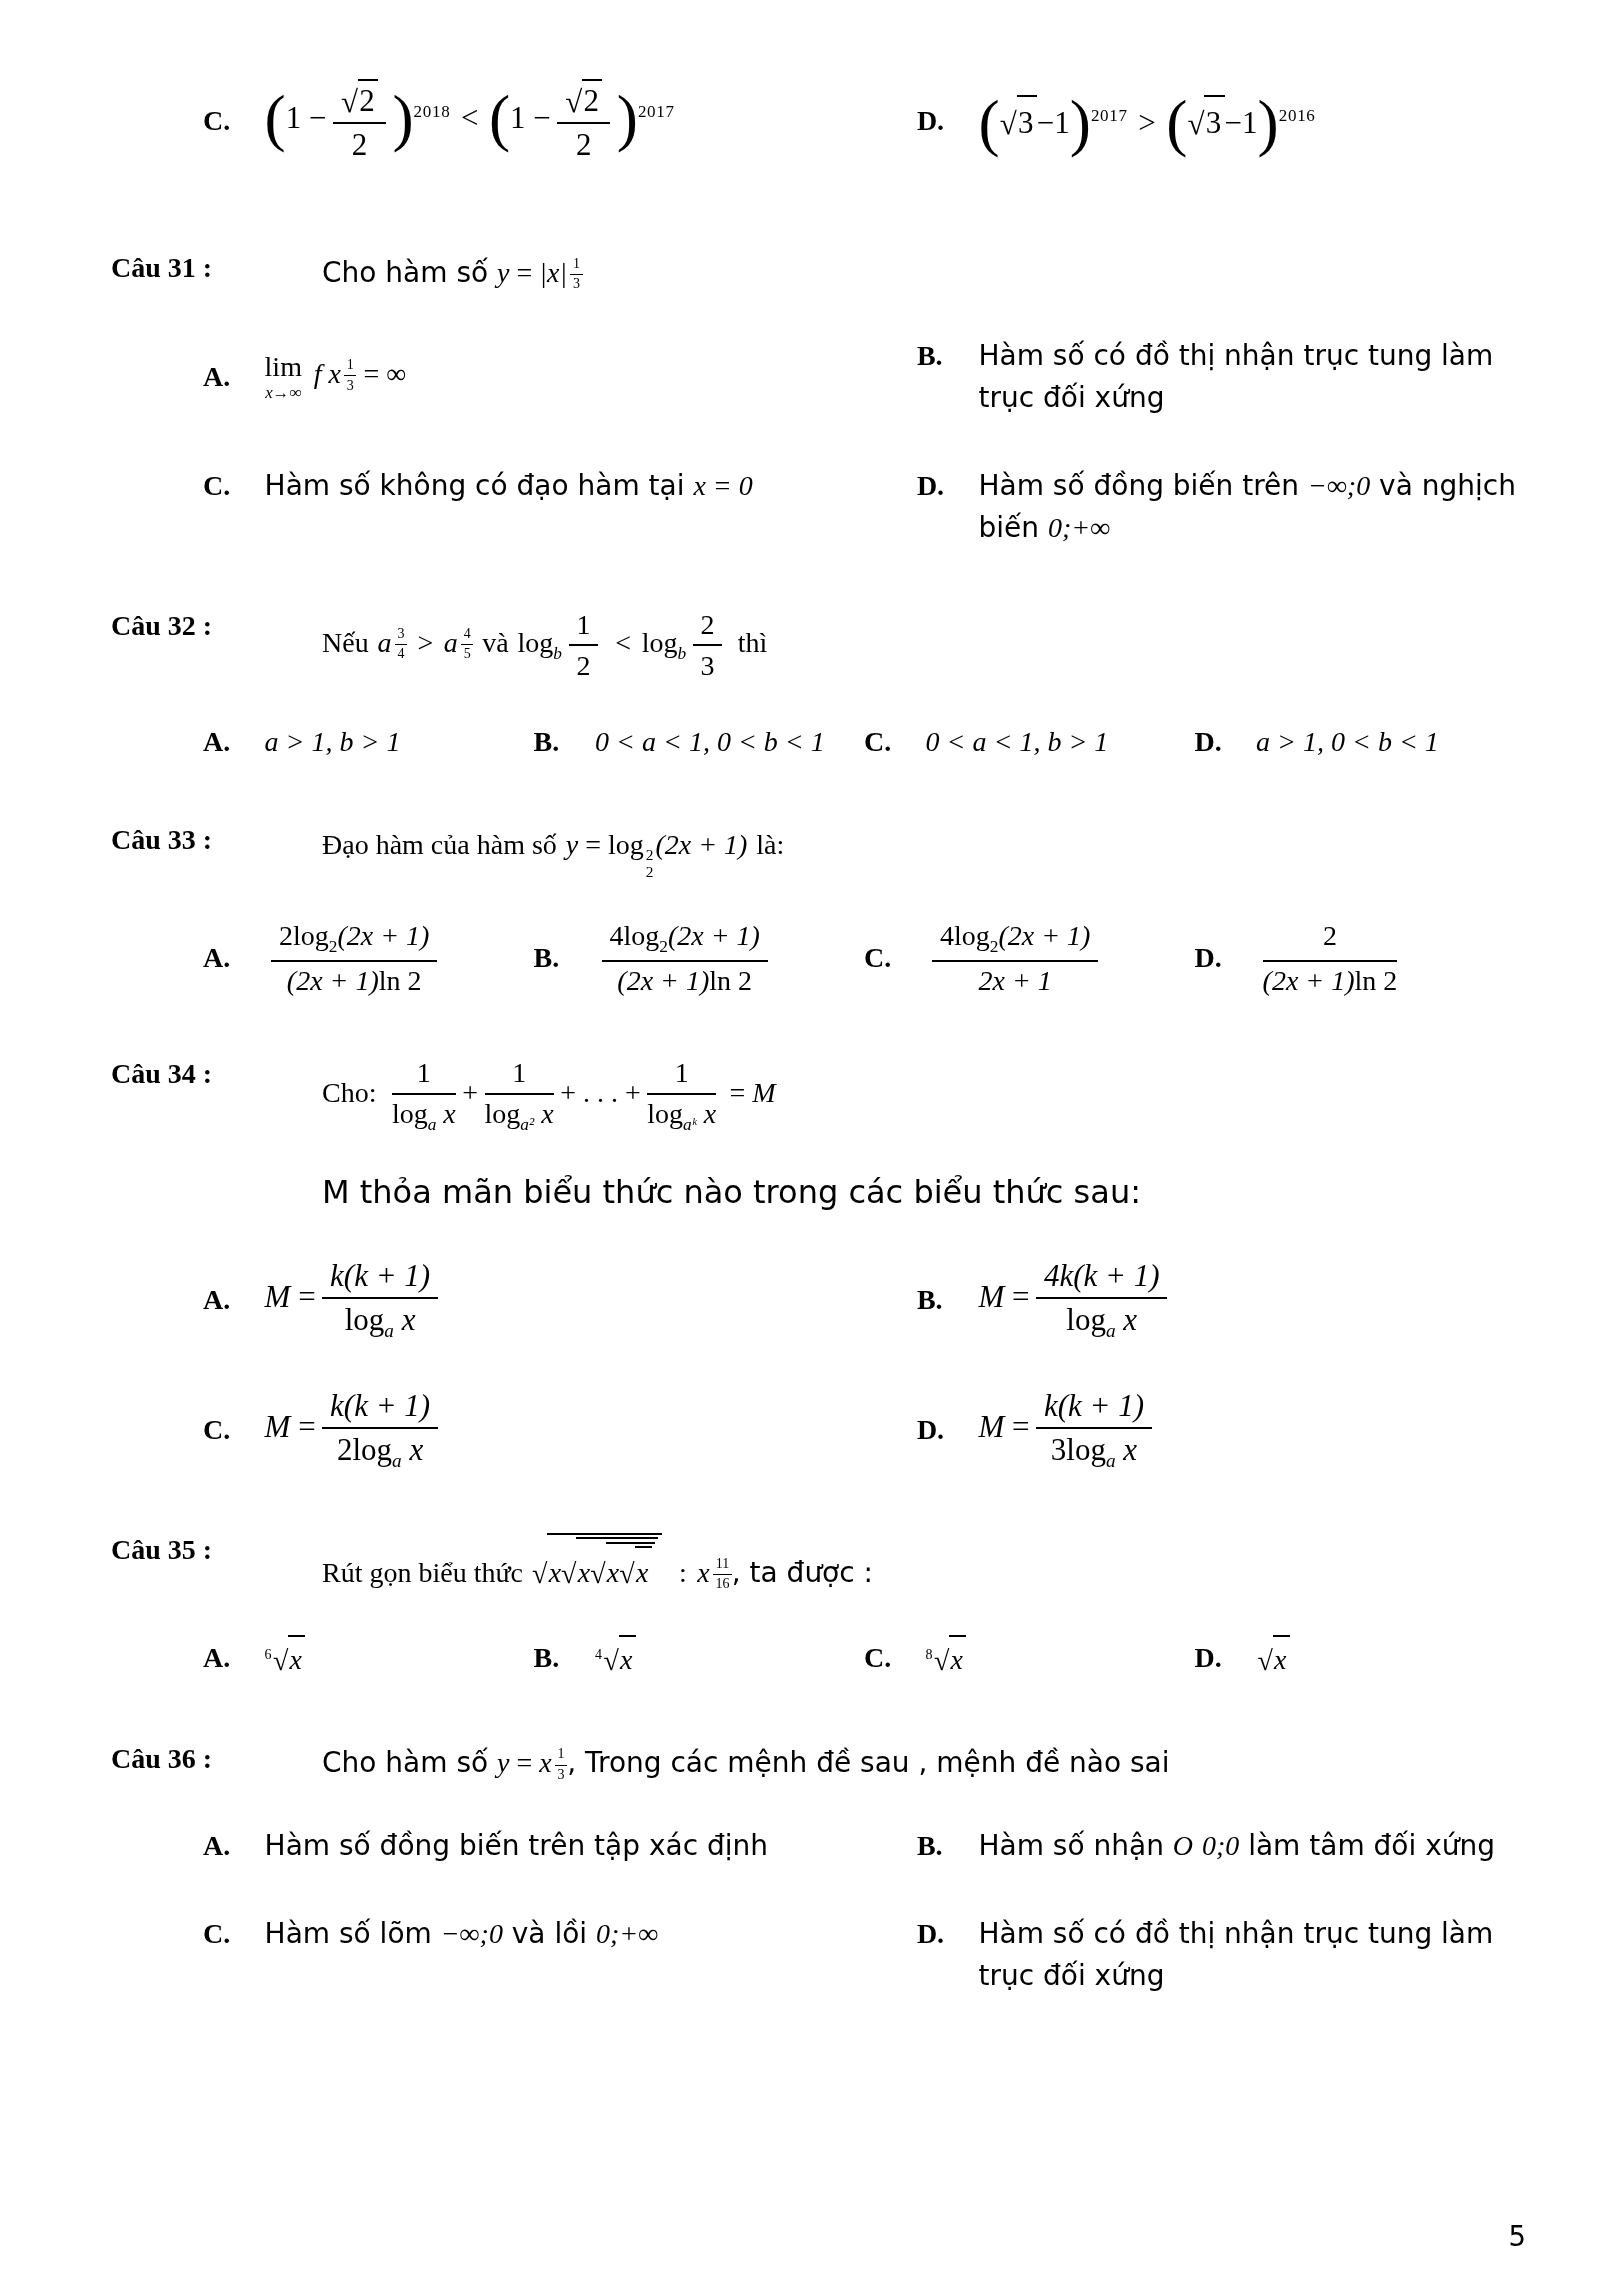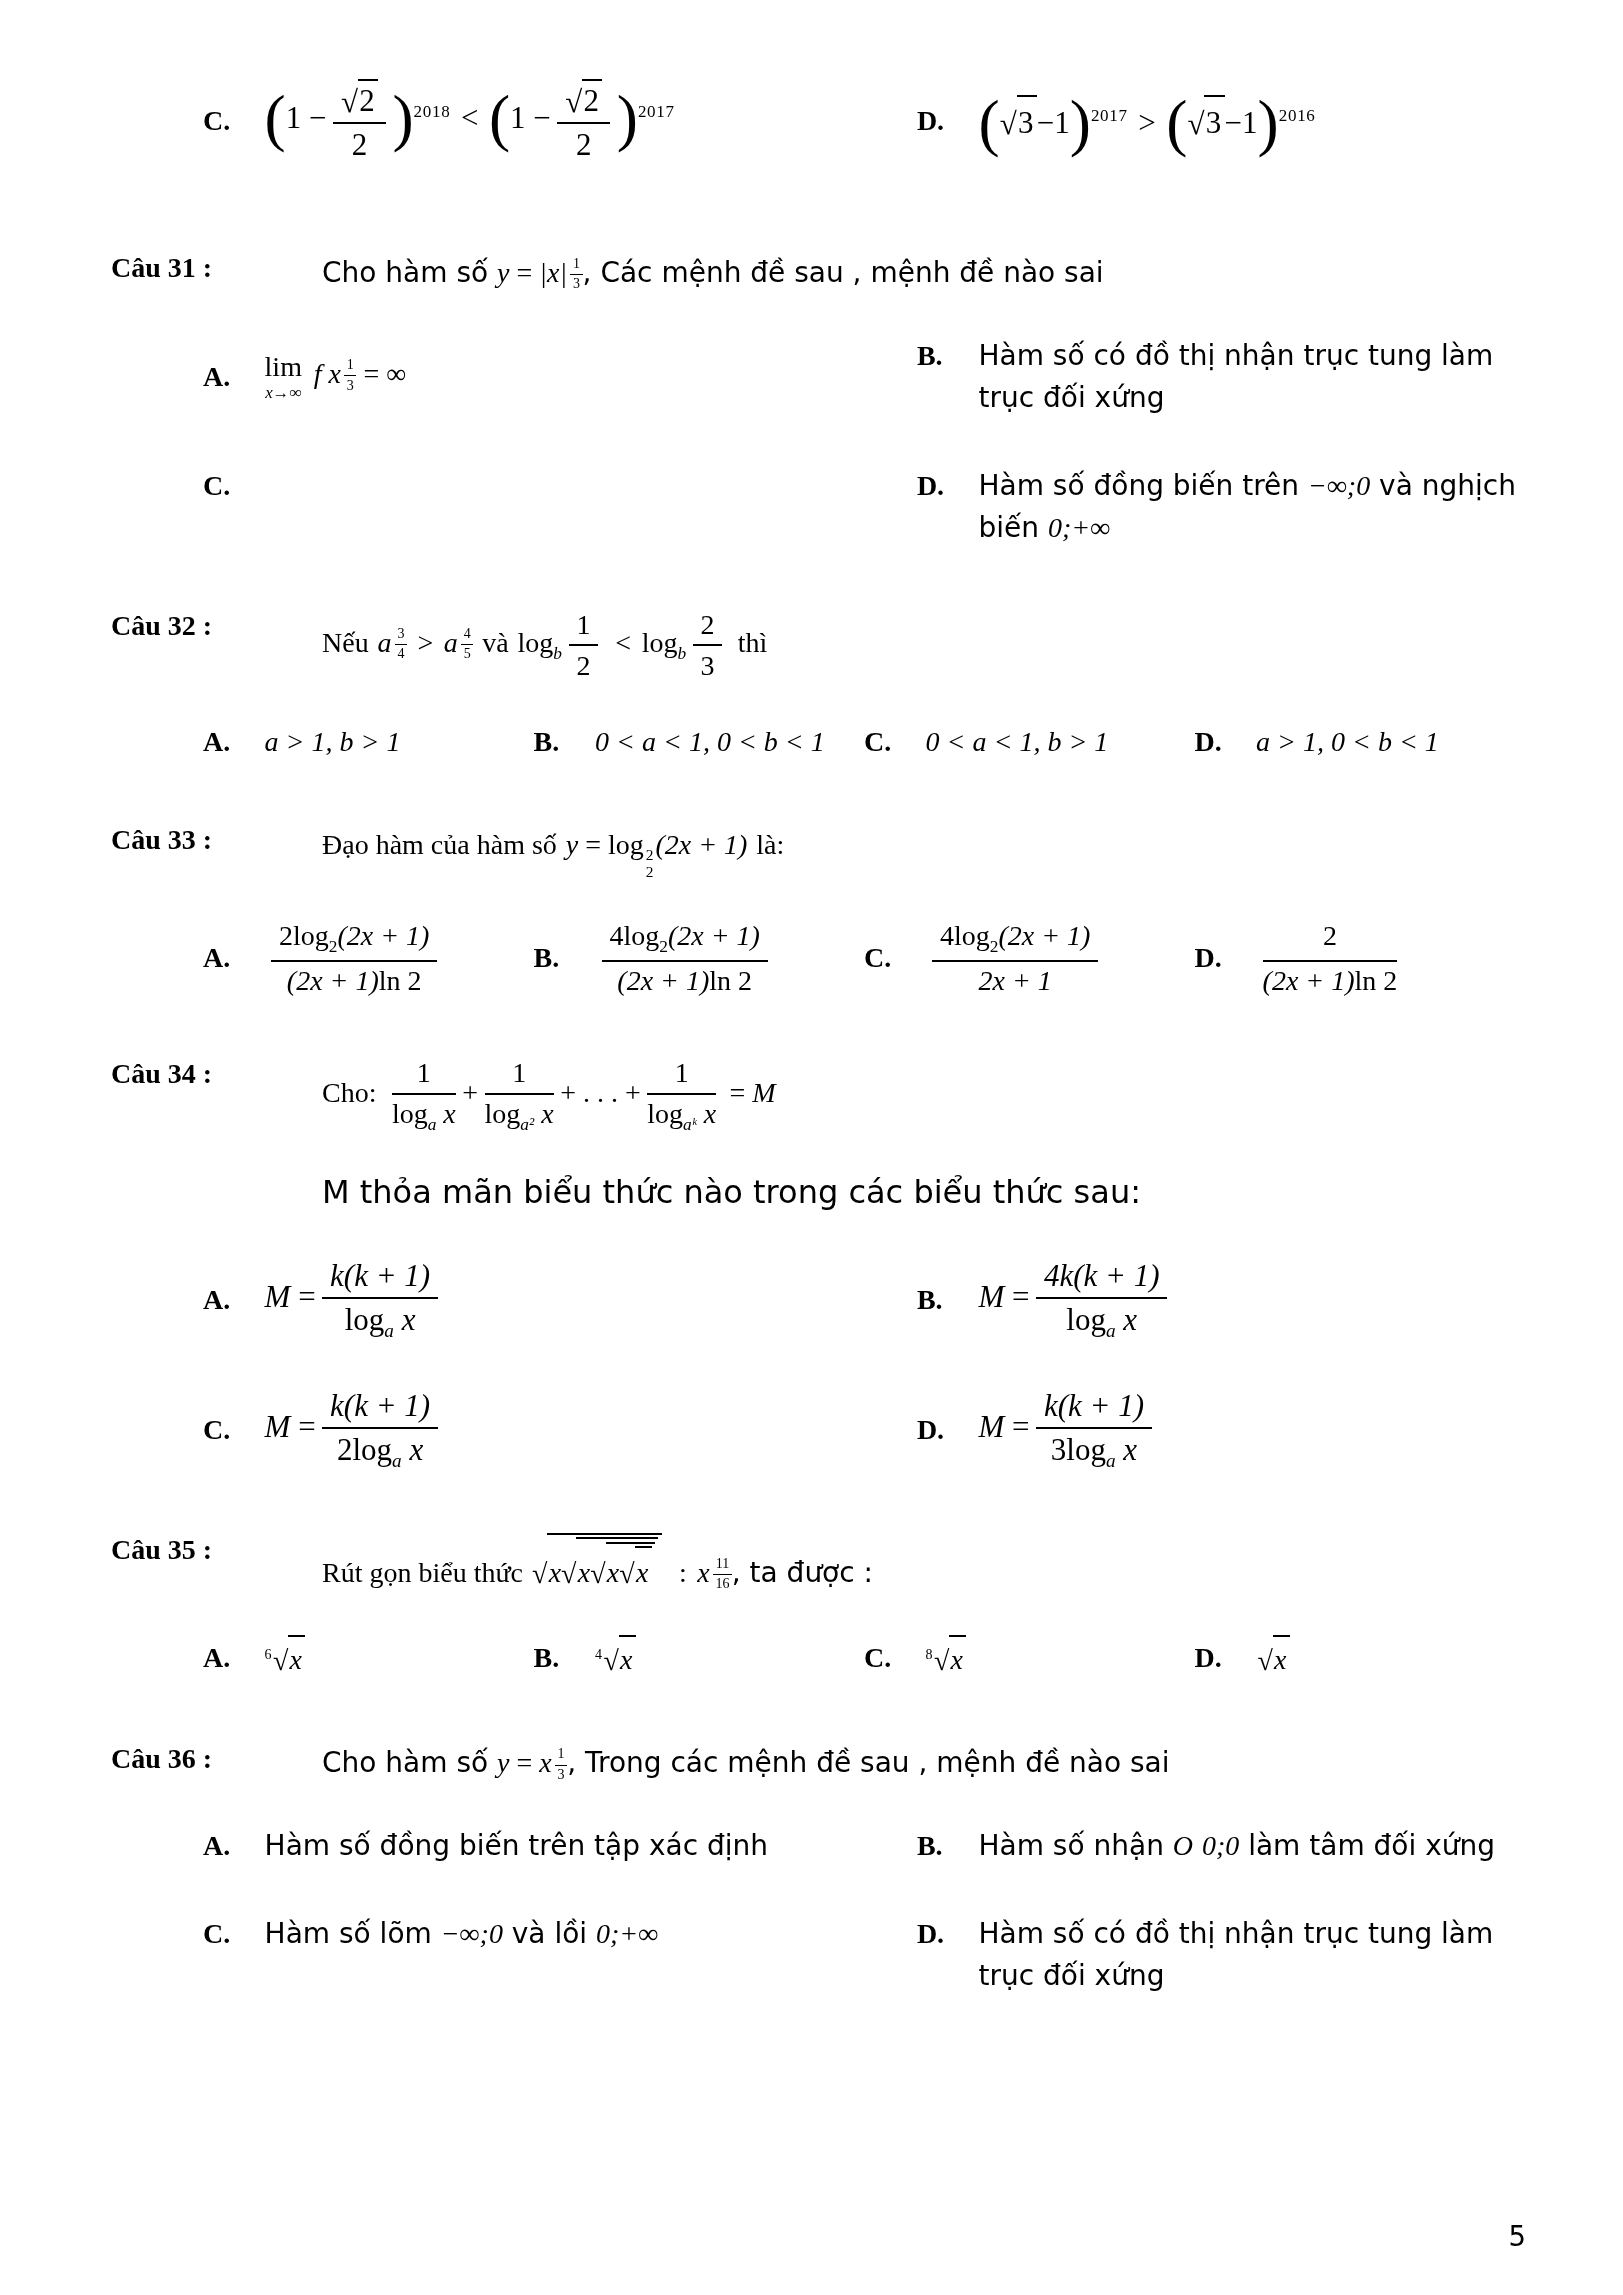--- a/index.html
+++ b/index.html
@@ -63,39 +63,40 @@
     </div>
   </div>
 
   <section class="q">
     <div class="qlabel">Câu 31 :</div>
     <div class="stem">
       <span class="sans">Cho hàm số</span>
       <span class="math"><span class="it">y</span> <span>=</span> <span class="it">|x|</span><span class="supfrac">
             <span class="sfn">1</span>
             <span class="sfd">3</span>
-          </span></span><span class="sans">, Các mệnh đề sau , mệnh đề nào sai</span>
+          </span></span>
     </div>
     <div class="opts opts2">
       <div class="opt">
         <span class="letter">A.</span>
         <span class="math"><span class="lim">
               <span class="lim-t">lim</span>
               <span class="lim-b it">x→∞</span>
             </span><span class="it">f x</span><span class="supfrac">
               <span class="sfn">1</span>
               <span class="sfd">3</span>
             </span> <span>= ∞</span></span>
       </div>
       <div class="opt vtop">
         <span class="letter">B.</span>
         <span class="otext sans">Hàm số có đồ thị nhận trục tung làm trục đối xứng</span>
       </div>
       <div class="opt vtop">
         <span class="letter">C.</span>
+        <span class="otext sans"><span>Hàm số không có đạo hàm tại</span> <span class="math it">x = 0</span></span>
       </div>
       <div class="opt vtop">
         <span class="letter">D.</span>
         <span class="otext sans"><span>Hàm số đồng biến trên</span> <span class="math it">−∞;0</span> <span>và nghịch biến</span> <span class="math it">0;+∞</span></span>
       </div>
     </div>
   </section>
 
   <section class="q">
     <div class="qlabel">Câu 32 :</div>

